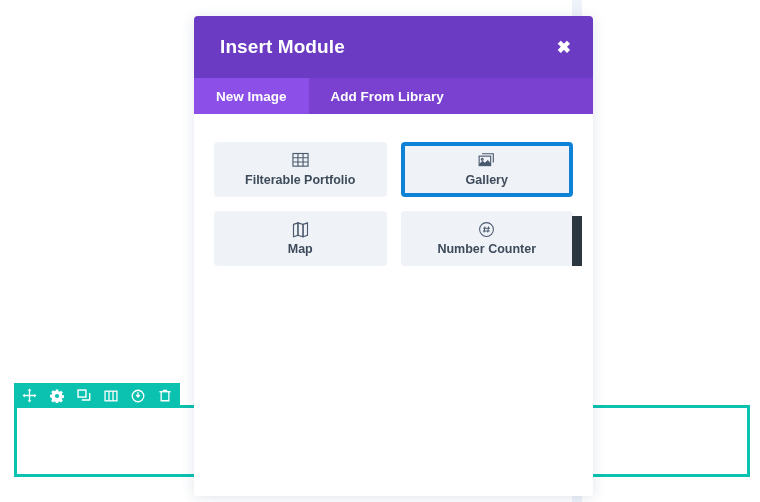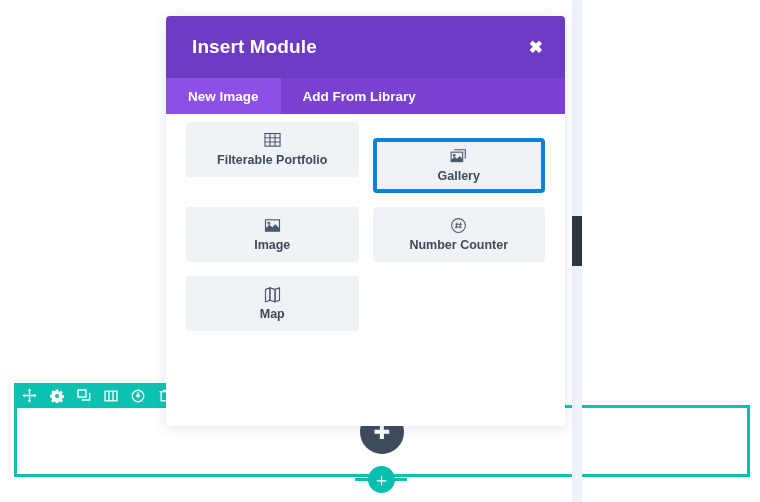--- a/index.html
+++ b/index.html
@@ -98,24 +98,24 @@
     justify-content: center;
     color: #ffffff;
     font-size: 20px;
     line-height: 1;
     cursor: pointer;
   }
 
   
   #insert-modal {
     position: absolute;
-    left: 166px;
+    left: 194px;
     top: 16px;
     width: 399px;
-    height: 410px;
+    height: 480px;
     background: #ffffff;
     border-radius: 4px;
     box-shadow: 0 2px 14px rgba(60, 80, 120, 0.14);
     overflow: hidden;
     z-index: 10;
     display: flex;
     flex-direction: column;
   }
 
   #modal-header {
@@ -159,21 +159,21 @@
     cursor: pointer;
     white-space: nowrap;
   }
   #modal-tabs .tab.active {
     background: #8c4fe8;
   }
 
   #modal-body {
     flex: 1 1 auto;
     background: #ffffff;
-    padding: 8px 20px 0 20px;
+    padding: 28px 20px 0 20px;
     box-sizing: border-box;
     overflow: hidden;
   }
 
   #module-grid {
     display: grid;
     grid-template-columns: 1fr 1fr;
     gap: 14px 14px;
   }
 
@@ -185,21 +185,20 @@
     flex-direction: column;
     align-items: center;
     justify-content: center;
     gap: 5px;
     cursor: pointer;
     border: 4px solid transparent;
     box-sizing: border-box;
   }
   .module-tile.selected {
     border-color: #0d82d6;
-    margin-top: 16px;
   }
   .module-tile .m-icon {
     color: #4a5a6e;
     height: 17px;
     display: flex;
     align-items: center;
     justify-content: center;
   }
   .module-tile .m-icon svg { display: block; }
   .module-tile .m-label {
@@ -320,50 +319,40 @@
           <svg viewBox="0 0 18 18" width="17" height="17" fill="none" stroke="currentColor" stroke-width="1.2">
             <path d="M4.2 1.8h12v9.2"></path>
             <rect x="1.2" y="4.4" width="12.2" height="10"></rect>
             <circle cx="4.5" cy="7.6" r="1"></circle>
             <path d="M1.2 12.6l3.6-3.4 2.6 2.3 3-2.9 3 3.3v2.5H1.2z" fill="currentColor" stroke="none"></path>
           </svg>
         </span>
         <span class="m-label">Gallery</span>
       </div>
 
-      <div class="module-tile">
-        <span class="m-icon">
-          <svg viewBox="0 0 18 18" width="17" height="17" fill="none" stroke="currentColor" stroke-width="1.2">
-            <rect x="1.6" y="3" width="14.8" height="12"></rect>
-            <circle cx="5.2" cy="6.6" r="1.1"></circle>
-            <path d="M1.6 12.2l4.2-4 3 2.7 3.3-3.2 4.3 4.5v2.8H1.6z" fill="currentColor" stroke="none"></path>
-          </svg>
-        </span>
-        <span class="m-label">Image</span>
-      </div>
-
-
-      <div class="module-tile">
-        <span class="m-icon">
-          <svg viewBox="0 0 18 18" width="17" height="17" fill="none" stroke="currentColor" stroke-width="1.1">
-            <circle cx="9" cy="9" r="7.3"></circle>
-            <path d="M7.3 5.8 6.4 12.2M11.2 5.8l-.9 6.4M5.5 7.7h7.2M5.2 10.5h7.2"></path>
-          </svg>
-        </span>
-        <span class="m-label">Number Counter</span>
-      </div>
+
 
       <div class="module-tile">
         <span class="m-icon">
           <svg viewBox="0 0 18 18" width="17" height="17" fill="none" stroke="currentColor" stroke-width="1.2">
             <path d="M1.6 3.6 6.3 2v13.2L1.6 16.6z"></path>
             <path d="M6.3 2 11.7 3.6v13L6.3 15.2z"></path>
             <path d="M11.7 3.6 16.4 2v13.2l-4.7 1.4z"></path>
           </svg>
         </span>
         <span class="m-label">Map</span>
       </div>
 
+      <div class="module-tile">
+        <span class="m-icon">
+          <svg viewBox="0 0 18 18" width="17" height="17" fill="none" stroke="currentColor" stroke-width="1.1">
+            <circle cx="9" cy="9" r="7.3"></circle>
+            <path d="M7.3 5.8 6.4 12.2M11.2 5.8l-.9 6.4M5.5 7.7h7.2M5.2 10.5h7.2"></path>
+          </svg>
+        </span>
+        <span class="m-label">Number Counter</span>
+      </div>
+
 
 
     </div>
   </div>
 </div>
 
 </body></html>

